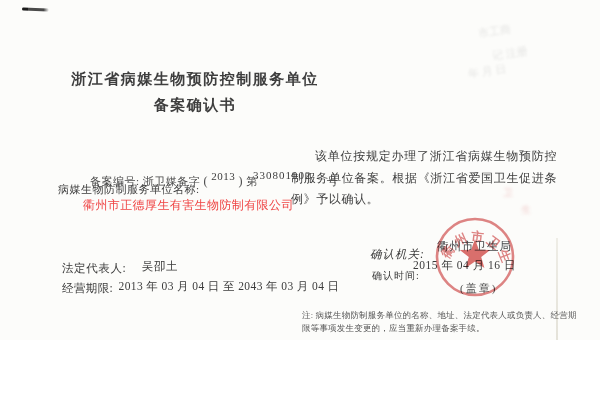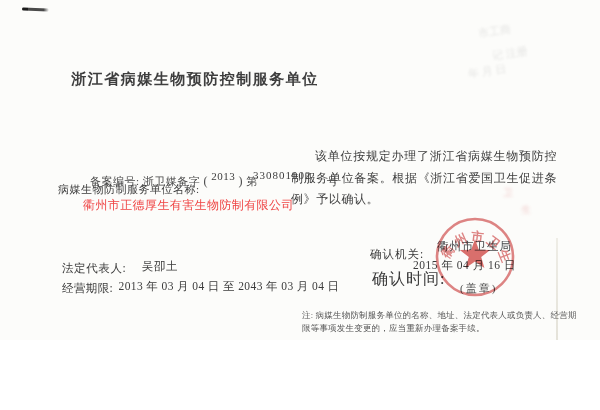--- a/index.html
+++ b/index.html
@@ -42,24 +42,24 @@
   
   .unit-label  { left:58px;  top:182px; font-size:11px;  letter-spacing:.5px; }
   .unit-name   { left:83px;  top:197px; font-size:12px;  letter-spacing:.4px; color:#ef4444; }
   .address     { left:58px;  top:224px; font-size:11.5px; letter-spacing:.4px; }
   .legal       { left:62px;  top:261px; font-size:11.5px; letter-spacing:.6px; }
   .legal .val  { position:relative; top:-2px; margin-left:12px; }
   .period      { left:62px;  top:281px; font-size:11.5px; letter-spacing:.4px; }
   .period .val { position:relative; top:-2px; margin-left:2px;margin-top:40px; }
 
   
-  .auth-label  { left:370px; top:247px; font-size:11.5px; letter-spacing:1px; }
+  .auth-label  { left:370px; top:247px; font-size:11.5px; letter-spacing:1px;font-style:italic; }
   .auth-value  { left:437px; top:239px; font-size:11.5px; letter-spacing:1px; color:#45474a; }
   .confirm-date{ left:413px; top:258px; font-size:11.5px; letter-spacing:.5px; }
-  .time-label  { left:372px; top:269px; font-size:16px; letter-spacing:1px; }
+  .time-label  { left:372px; top:269px; font-size:10px; letter-spacing:1px; }
   .seal-note   { left:460px; top:281px; font-size:11px; letter-spacing:2px; color:#4a4a4a; }
 
   
   .seal-svg { left:414px; top:196px; opacity:.82; mix-blend-mode:multiply; }
 
   
   .note { left:302px; top:309px; width:292px; font-size:8.5px; line-height:13px;
     color:#565656; letter-spacing:.2px; }
 </style>
 </head>
@@ -70,20 +70,21 @@
   <div class="abs scratch"></div>
   <div class="abs bleed" style="left:478px; top:24px;">市工商</div>
   <div class="abs bleed" style="left:492px; top:46px;">记 注册</div>
   <div class="abs bleed" style="left:468px; top:64px;">年 月 日</div>
   <div class="abs red-smudge" style="left:503px; top:186px;">卫</div>
   <div class="abs red-smudge" style="left:521px; top:203px;">生</div>
   <div class="abs crease"></div>
 
   <div class="abs title-block">
     <div>浙江省病媒生物预防控制服务单位</div>
+    <div>备案确认书</div>
   </div>
 
   <div class="abs filing">
     <span>备案编号: 浙卫媒备字</span>
     <span class="paren">(</span>
     <span class="raised">2013</span>
     <span class="paren">)</span>
     <span>第</span>
     <span class="raised2">330801002</span>
     <span class="hao">号</span>

